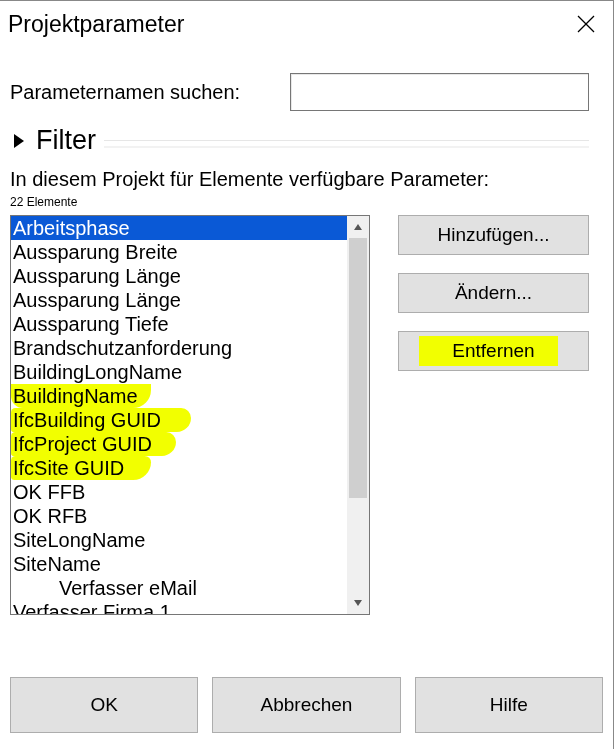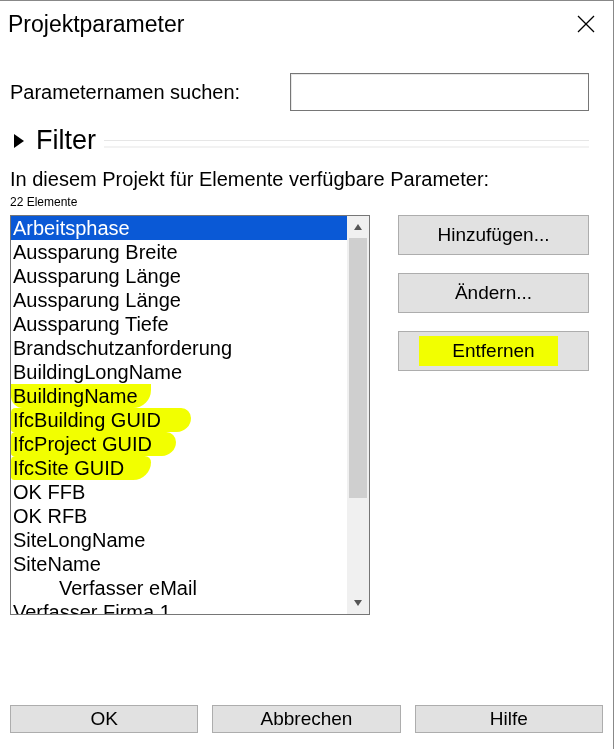--- a/index.html
+++ b/index.html
@@ -159,21 +159,21 @@
   }
   .winbtn span { position:relative; z-index:1; }
   .bottombar {
     position:absolute;
     left:0; right:0; bottom:0;
     padding:14px 10px 16px 10px;
     display:flex;
     gap:14px;
     background:#fff;
   }
-  .bottombar .winbtn { flex:1; height:28px; }
+  .bottombar .winbtn { flex:1; height:56px; }
 </style>
 </head>
 <body>
 
 <div class="titlebar">
   <div class="title">Projektparameter</div>
   <div class="close-x">
     <svg viewBox="0 0 18 18">
       <line x1="1" y1="1" x2="17" y2="17"></line>
       <line x1="17" y1="1" x2="1" y2="17"></line>

